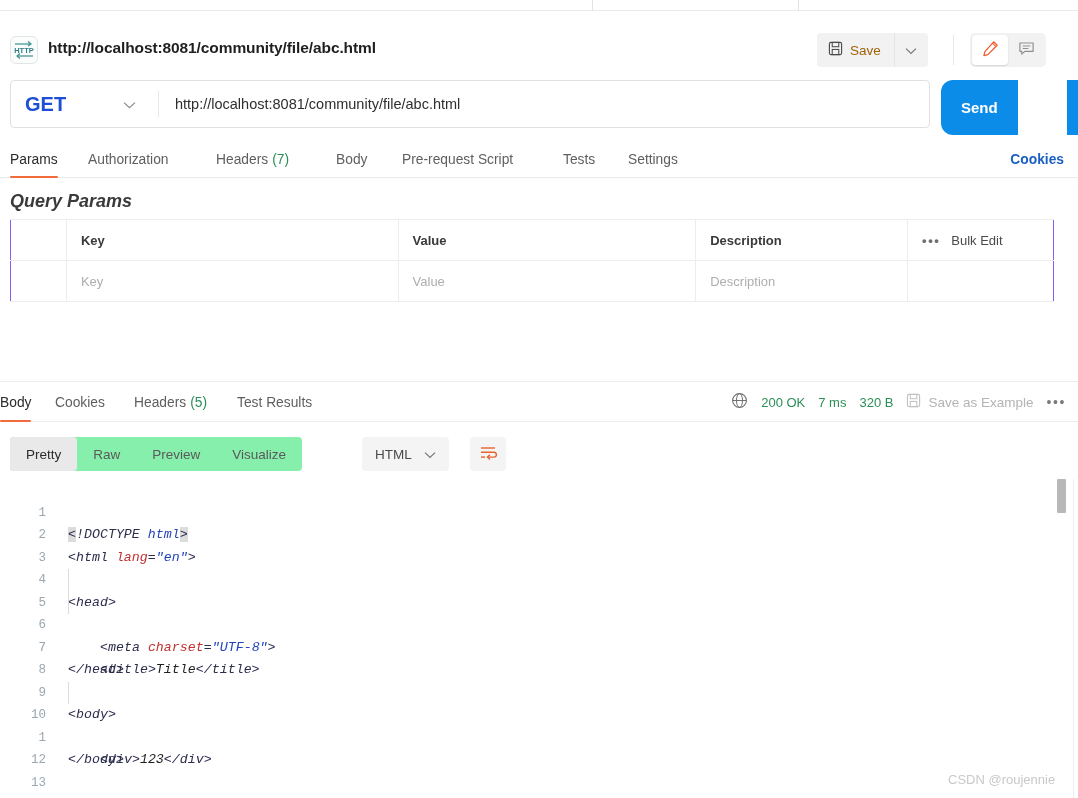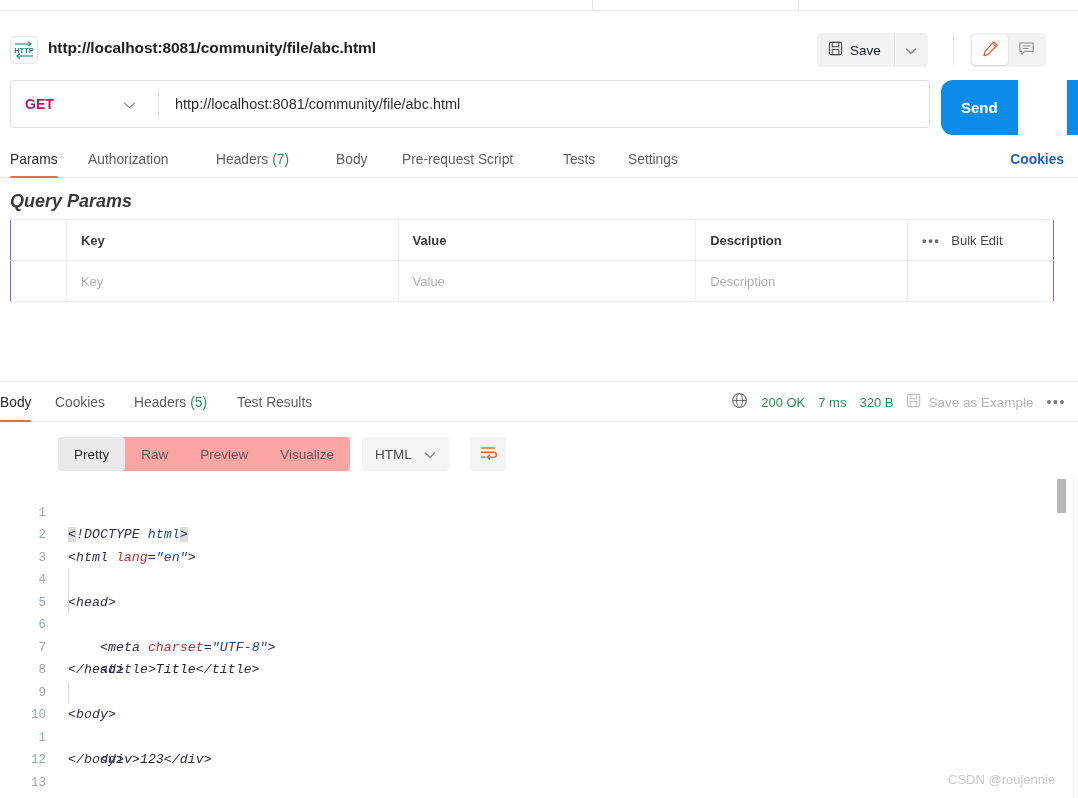--- a/index.html
+++ b/index.html
@@ -38,21 +38,21 @@
     letter-spacing: -0.1px; white-space: nowrap;
   }
 
   .save-group {
     position: absolute; left: 817px; top: 22px;
     height: 34px; display: flex; align-items: stretch;
   }
   .save-btn {
     background: #f2f2f2; border: none; border-radius: 4px 0 0 4px;
     padding: 0 13px 0 11px; display: flex; align-items: center; gap: 7px;
-    font-size: 13.5px; color: #0f172a; cursor: pointer;
+    font-size: 13.5px; color: #a16207; cursor: pointer;
   }
   .save-split {
     width: 1px; background: #e4e4e4;
   }
   .save-caret {
     background: #f2f2f2; border: none; border-radius: 0 4px 4px 0;
     width: 33px; display: flex; align-items: center; justify-content: center;
     cursor: pointer;
   }
   .vdiv {
@@ -73,21 +73,21 @@
   
   .urlbar {
     position: absolute; left: 10px; top: 80px; width: 920px; height: 48px;
     border: 1px solid #e0e0e0; border-radius: 4px; background: #fff;
     display: flex; align-items: center;
   }
   .method {
     width: 147px; height: 100%; display: flex; align-items: center;
     padding-left: 14px; cursor: pointer; position: relative;
   }
-  .method-label { font-size: 14px; font-weight: bold; color: #be185d; }
+  .method-label { font-size: 20px; font-weight: bold; color: #1d4ed8; }
   .method-caret { position: absolute; right: 22px; top: 50%; transform: translateY(-50%); }
   .method-div { width: 1px; height: 26px; background: #e6e6e6; }
   .url-input {
     flex: 1; height: 100%; border: none; outline: none; background: transparent;
     font-family: "Liberation Sans", sans-serif;
     font-size: 14.5px; color: #2e2e2e; padding-left: 16px;
   }
   .send-group {
     position: absolute; left: 941px; top: 80px; height: 55px;
     display: flex; align-items: stretch; border-radius: 12px; overflow: hidden; gap: 24px;
@@ -174,21 +174,21 @@
     font-size: 13.5px; color: #b4b4b4; cursor: pointer;
   }
   .more-dots { letter-spacing: 1.6px; color: #7a7a7a; font-size: 14px; cursor: pointer; }
 
   
   .bodybar {
     position: absolute; left: 0; top: 433px; width: 1078px; height: 46px;
   }
   .seg {
     position: absolute; left: 10px; top: 4px; height: 34px;
-    background: #fca5a5; border-radius: 4px; display: flex; align-items: center; margin-left: 48px;
+    background: #86efac; border-radius: 4px; display: flex; align-items: center;
   }
   .seg-btn {
     height: 34px; border: none; background: transparent; border-radius: 4px;
     padding: 0 16px; font-size: 13.5px; color: #5a5a5a; cursor: pointer;
     font-family: "Liberation Sans", sans-serif;
   }
   .seg-btn.active { background: #e9e9e9; color: #2b2b2b; }
   .fmt {
     position: absolute; left: 362px; top: 4px; height: 34px;
     background: #f4f4f4; border-radius: 4px;

